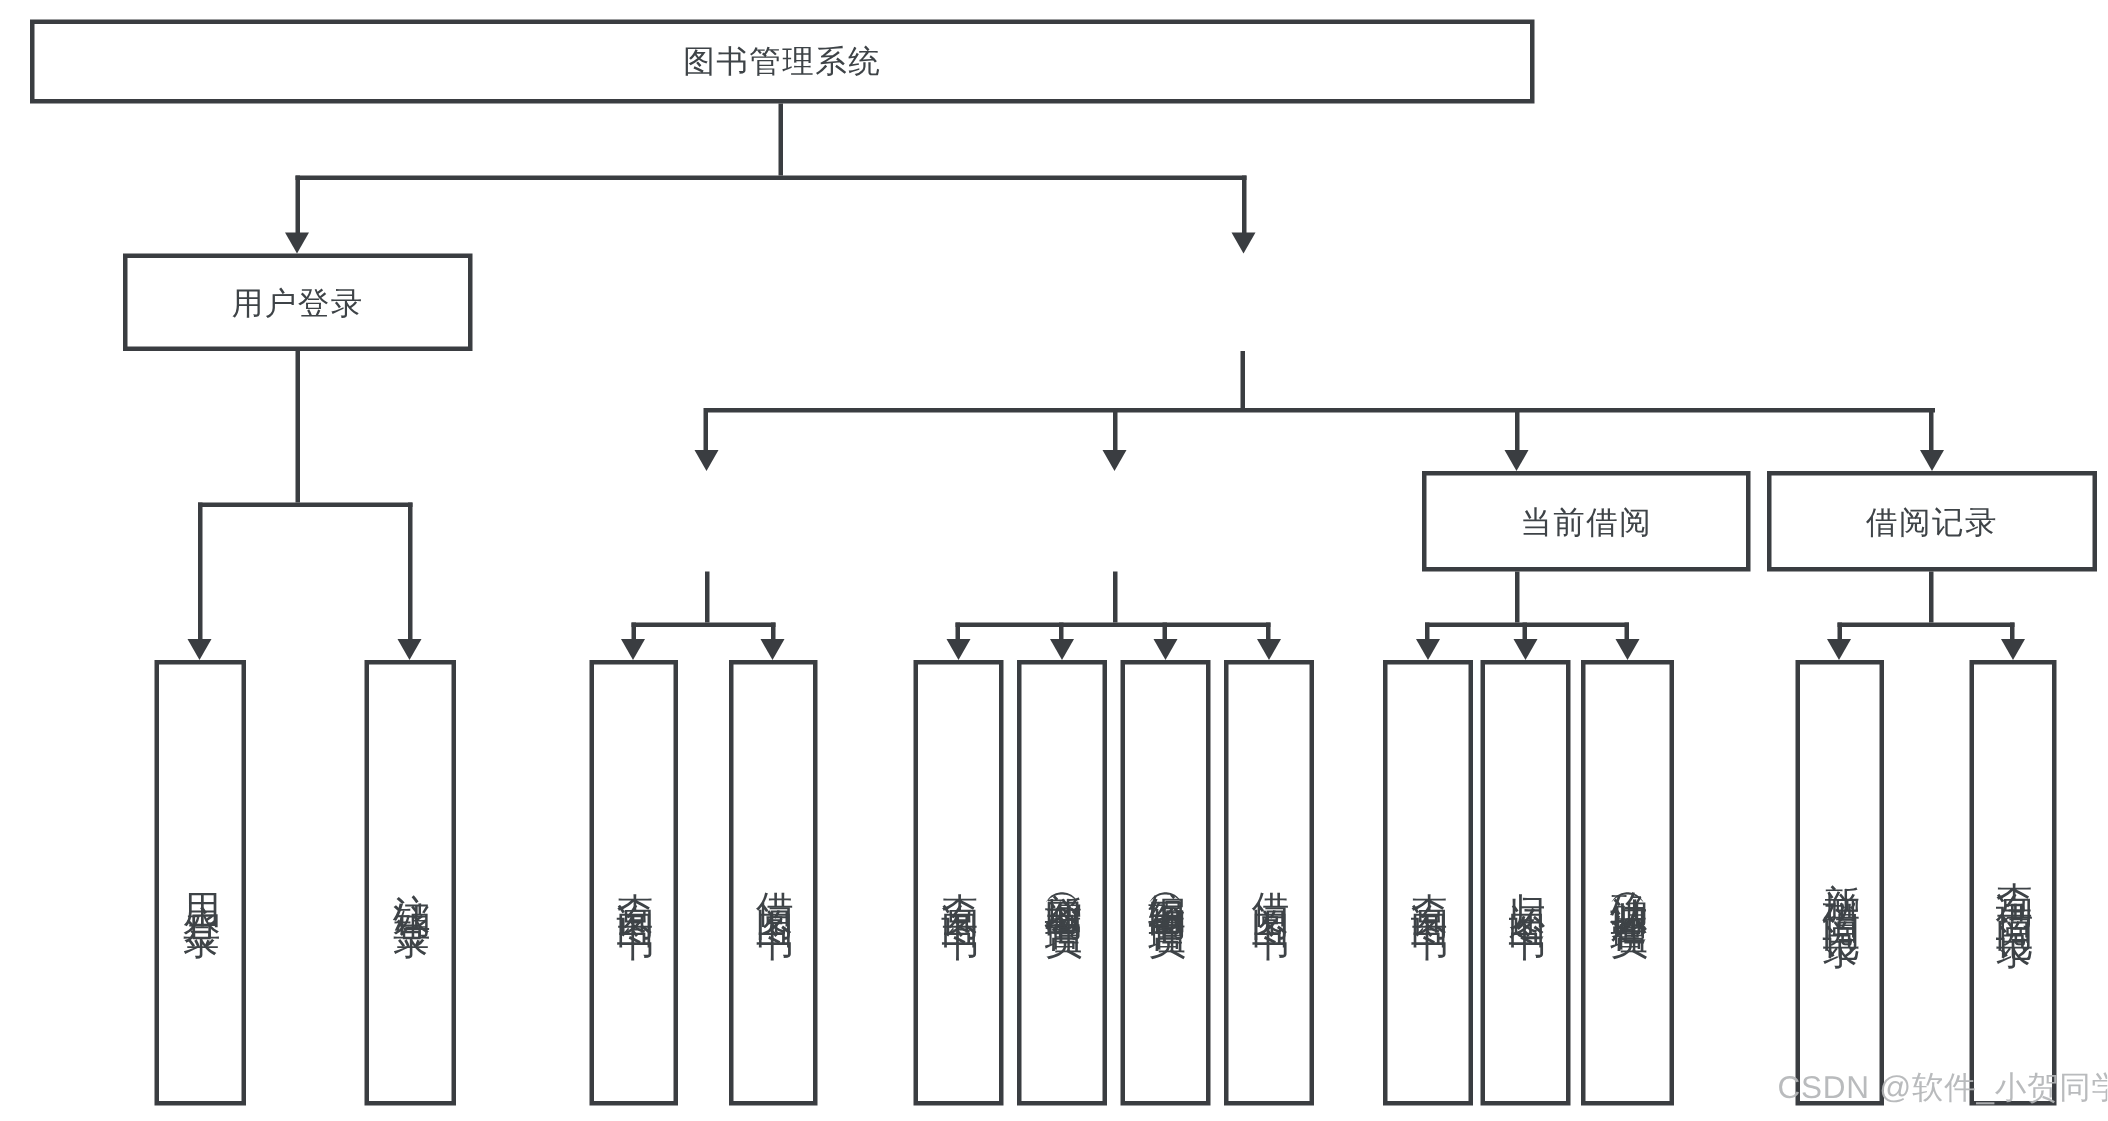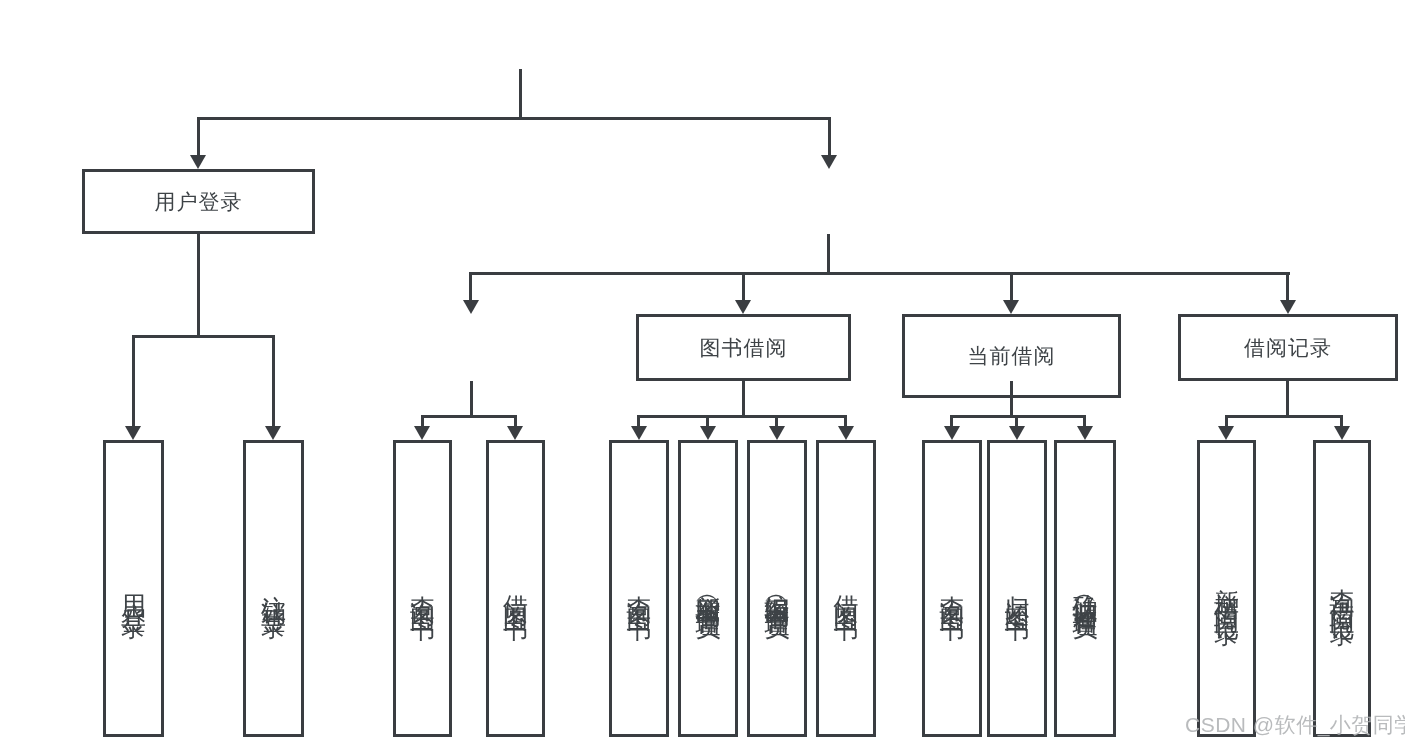--- a/index.html
+++ b/index.html
@@ -26,29 +26,29 @@
   #watermark{
     position:absolute;left:1185px;top:711px;font-size:21px;color:#b4b6b8;
     letter-spacing:0.5px;white-space:nowrap;z-index:5;opacity:0.92;
   }
 </style>
 </head>
 <body>
 
 <div id="canvas">
 
+  <div class="box" style="left:20px;top:13px;width:1003px;height:56px">
+    <span class="lbl">图书管理系统</span>
+  </div>
 
   <div class="box" style="left:82px;top:169px;width:233px;height:65px">
     <span class="lbl">用户登录</span>
   </div>
 
-  <div class="box" style="left:636px;top:314px;width:215px;height:67px">
-    <span class="lbl">图书借阅</span>
-  </div>
-  <div class="box" style="left:902px;top:314px;width:219px;height:84px">
+  <div class="box" style="left:948px;top:314px;width:219px;height:67px">
     <span class="lbl">当前借阅</span>
   </div>
   <div class="box" style="left:1178px;top:314px;width:220px;height:67px">
     <span class="lbl">借阅记录</span>
   </div>
 
   <div class="box" style="left:103px;top:440px;width:61px;height:297px">
     <span class="vlbl">用户登录</span>
   </div>
   <div class="box" style="left:243px;top:440px;width:61px;height:297px">

